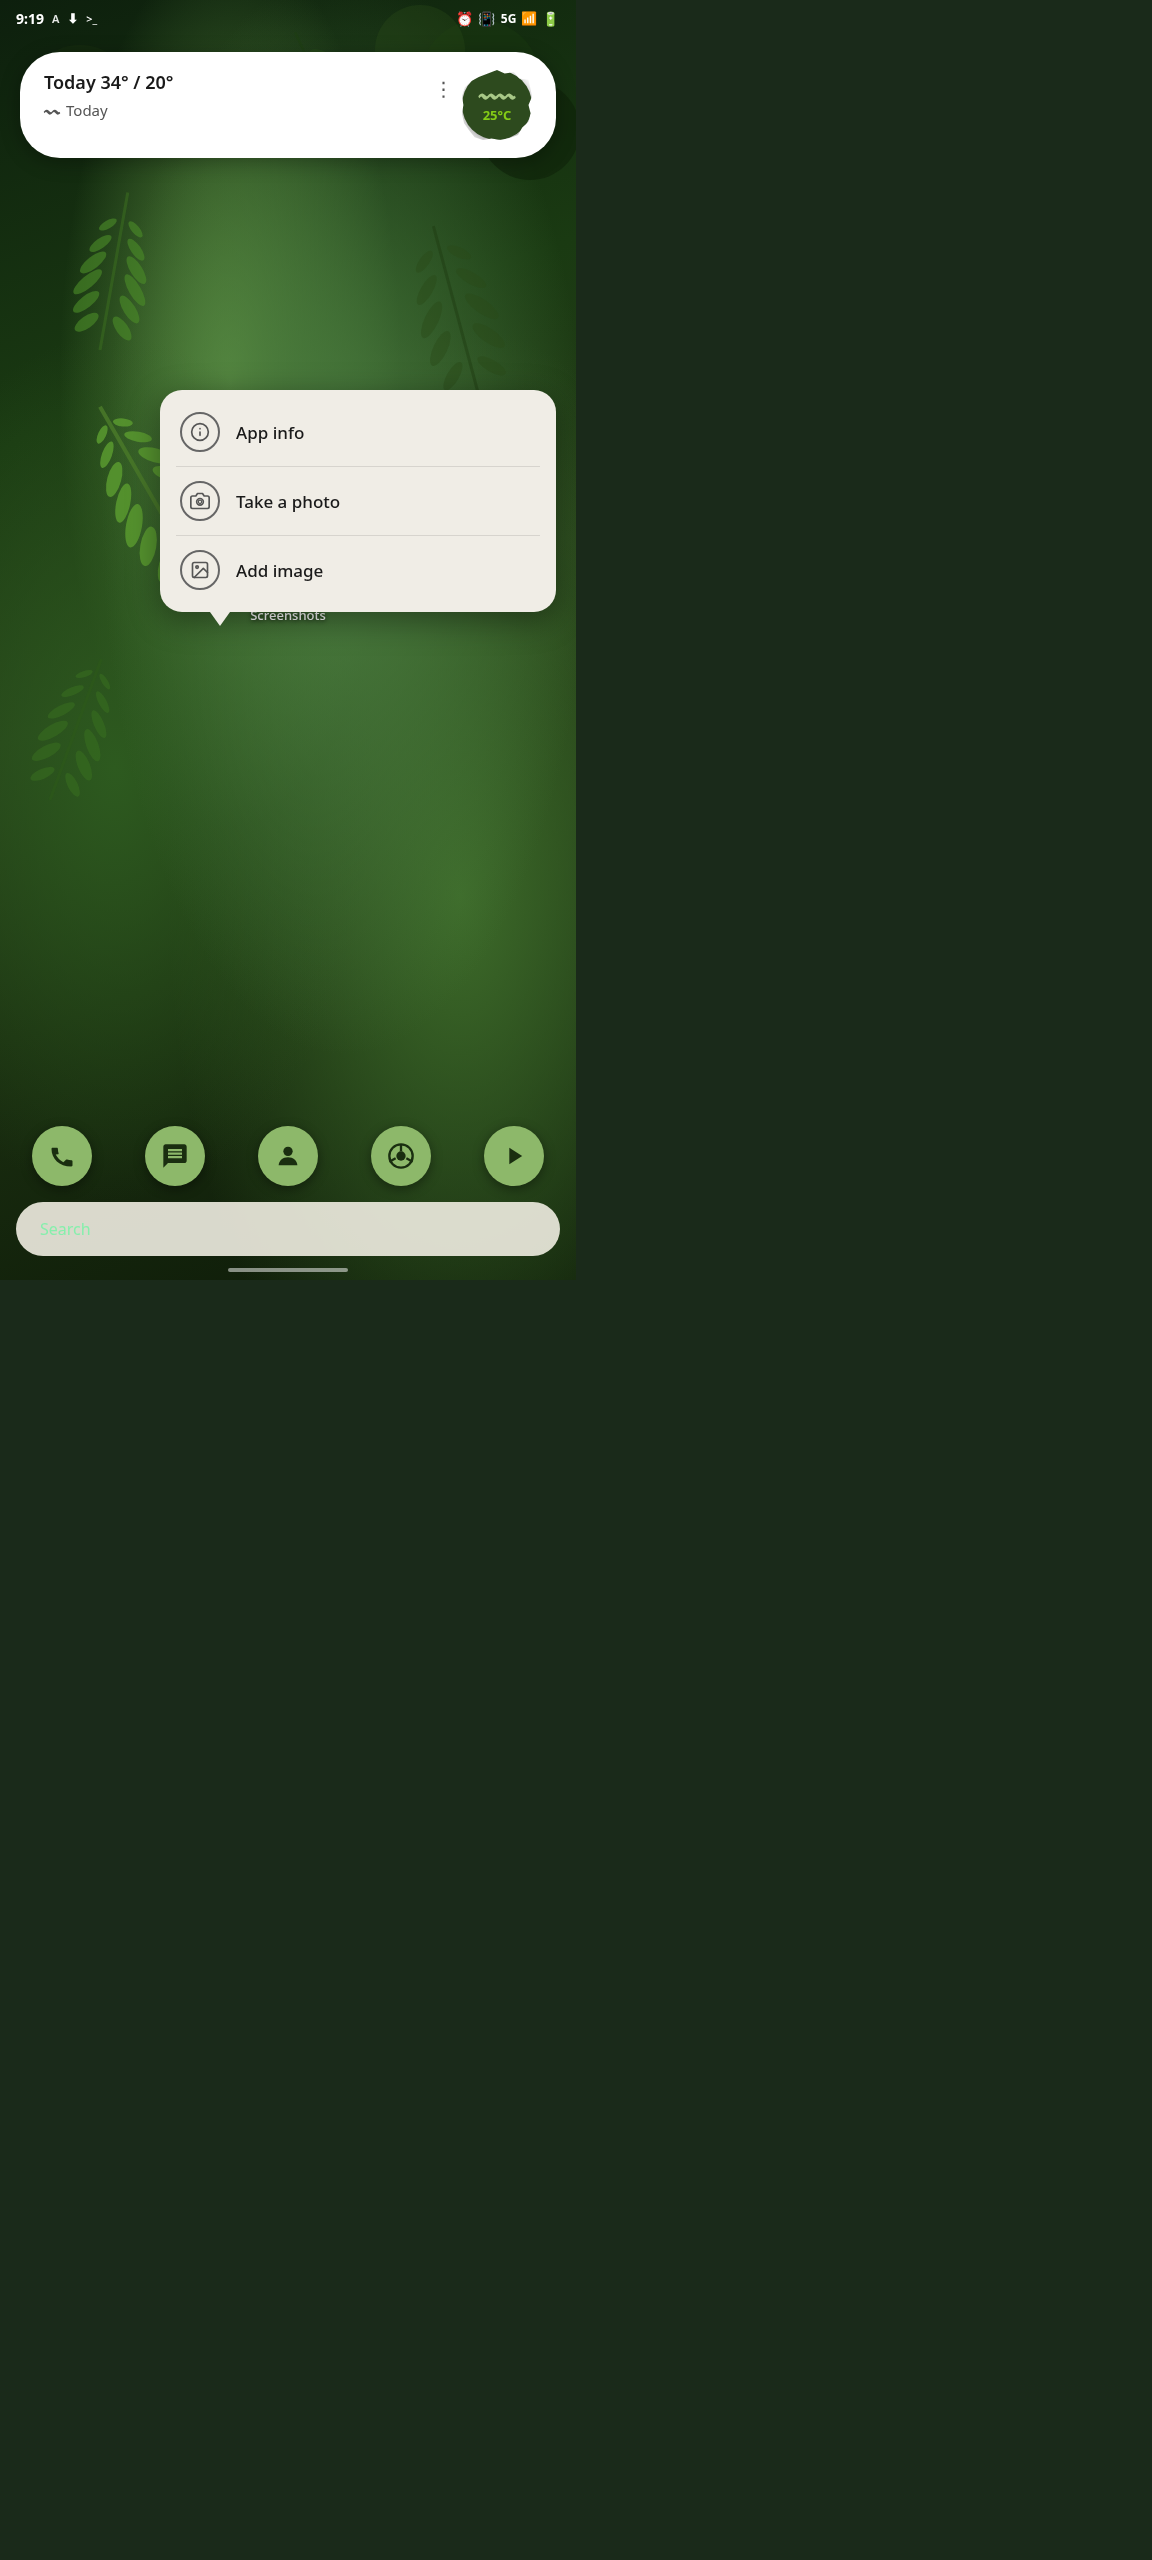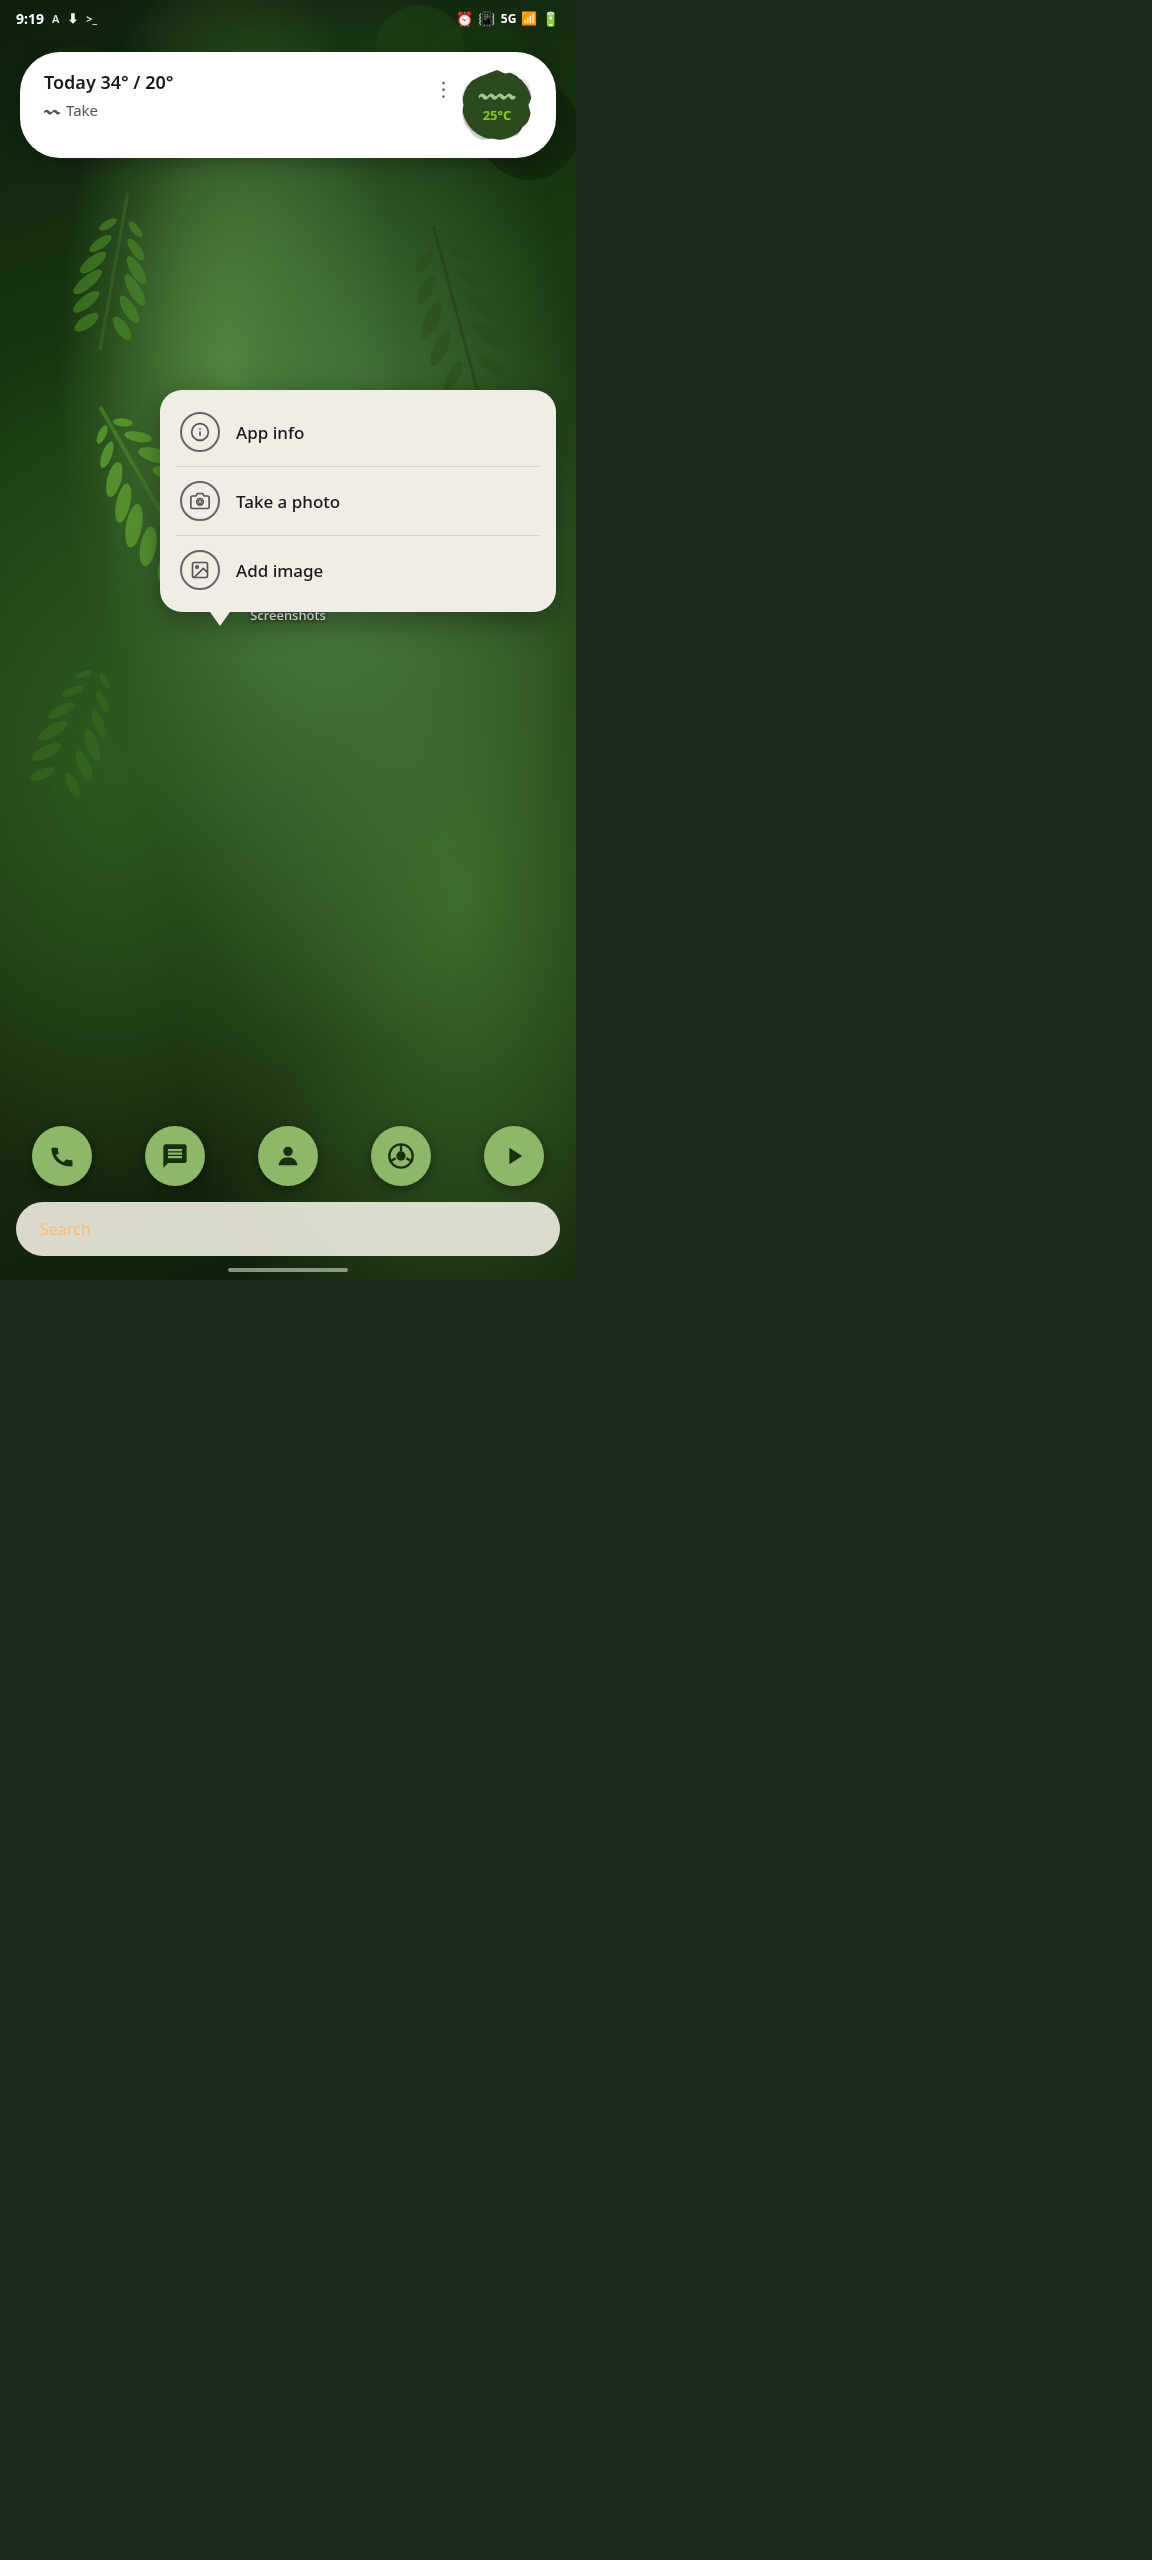--- a/index.html
+++ b/index.html
@@ -278,21 +278,21 @@
       left: 16px;
       right: 16px;
       background: rgba(240, 237, 225, 0.9);
       border-radius: 30px;
       padding: 16px 24px;
       z-index: 50;
       cursor: pointer;
     }
 
     .search-placeholder {
-      color: #fdba74;
+      color: #86efac;
       font-size: 16px;
     }
 
     
     .home-indicator {
       position: absolute;
       bottom: 8px;
       left: 50%;
       transform: translateX(-50%);
       width: 120px;
@@ -431,21 +431,21 @@
     <span style="font-size:13px">📶</span>
     <span style="font-size:14px">🔋</span>
   </div>
 </div>
 
 <div class="weather-widget">
   <div class="weather-info">
     <div class="weather-temp-range">Today 34° / 20°</div>
     <div class="weather-condition">
       <span style="font-size:16px">〰</span>
-      <span>Take</span>
+      <span>Today</span>
     </div>
   </div>
   <div class="weather-more-btn">⋮</div>
   <div class="weather-badge">
     <span class="wave-icon">〰〰</span>
     <span class="temp-current">25°C</span>
   </div>
 </div>
 
 <div class="context-menu">

